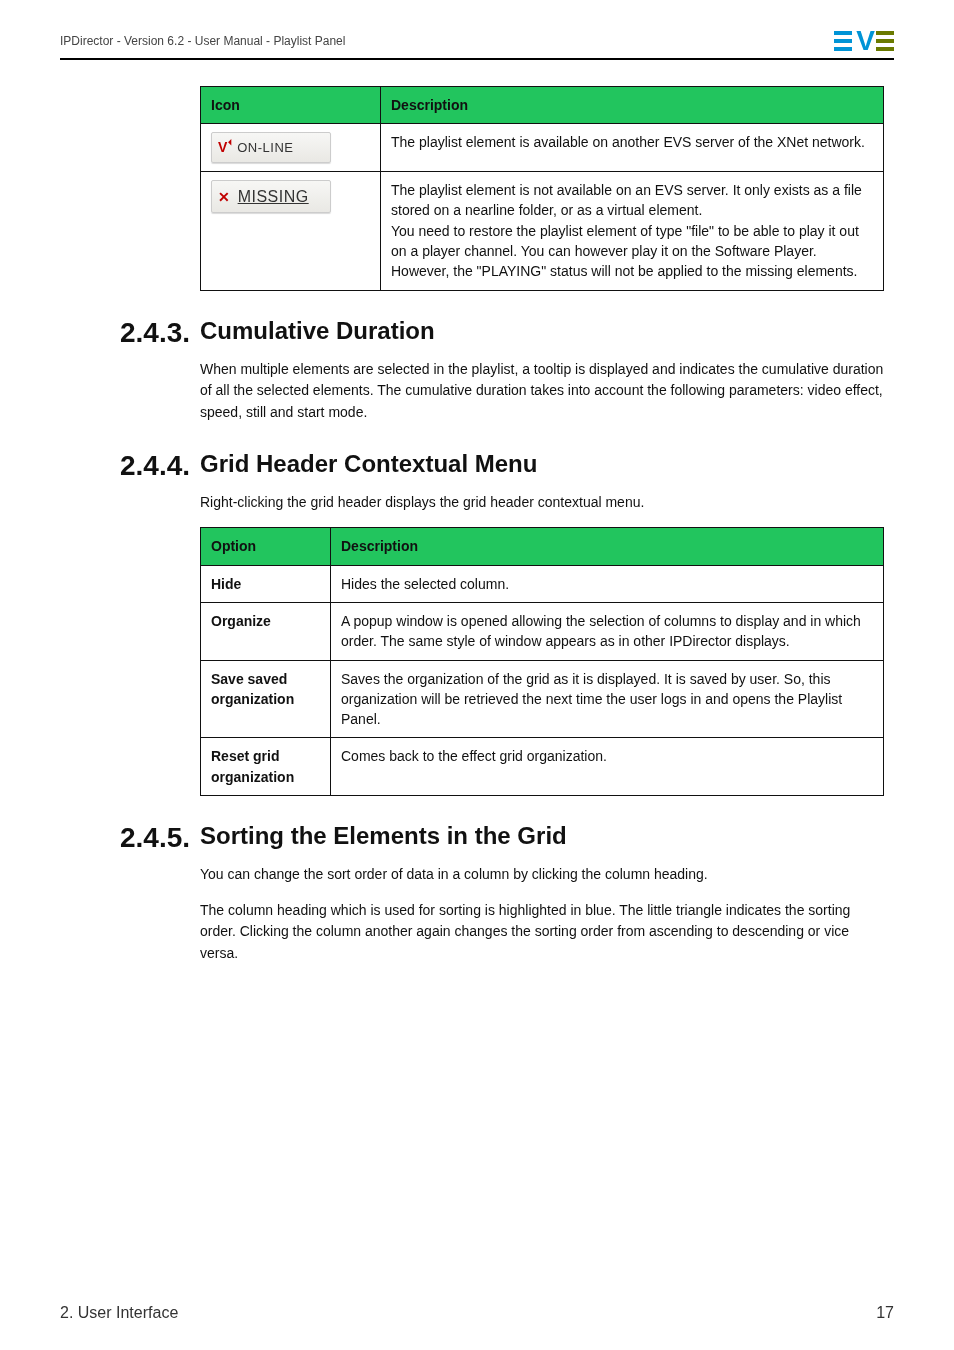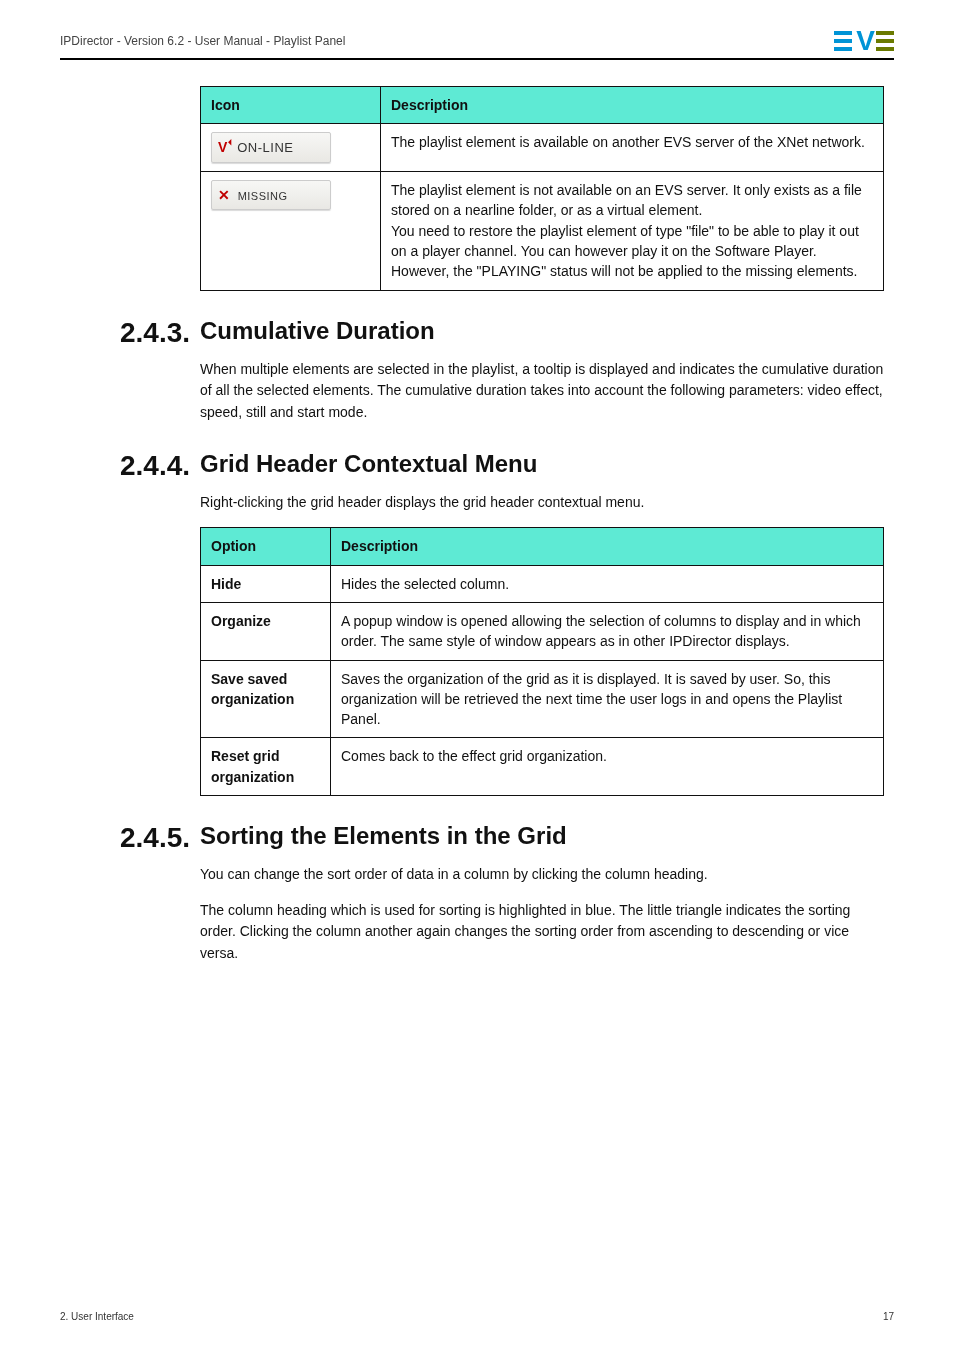--- a/index.html
+++ b/index.html
@@ -12,37 +12,37 @@
   .logo .eq span { display:block; width:18px; height:4px; background:#0094d6; }
   .logo .v { font-size: 28px; font-weight: 700; color: #0094d6; line-height: 22px; letter-spacing: -2px; margin: 0 1px 0 2px; }
   .logo .bars-right { display:flex; flex-direction:column; gap:4px; }
   .logo .bars-right span { display:block; width:18px; height:4px; background:#6a7a00; }
 
   .content { margin-left: 140px; margin-right: 10px; }
   .secnum { position:absolute; font-size: 28px; font-weight: 700; }
 
   table.ui-table { width: 100%; border-collapse: collapse; margin-bottom: 22px; }
   table.ui-table th, table.ui-table td { border: 1px solid #111; padding: 8px 10px; text-align: left; vertical-align: top; font-size: 14px; line-height: 1.45; }
-  table.ui-table th { background: #5eead4; font-weight: 700; }
+  table.ui-table th { background: #22c55e; font-weight: 700; }
   .icon-cell { text-align: center; padding: 10px 6px; }
 
   .status-box { display:inline-block; background: linear-gradient(#f7f7f5, #e9e8e4); border: 1px solid #ccc; border-radius: 2px; padding: 4px 10px 4px 6px; box-shadow: 0 1px 1px rgba(0,0,0,.15); min-width: 120px; text-align:left;}
   .status-box .lbl { font-size: 13px; color: #333; letter-spacing: .5px; }
   .online-mark { color: #c00000; font-weight: 700; font-size: 14px; margin-right: 6px; position:relative;}
   .online-mark sup{font-size:8px;position:absolute;top:-2px;left:10px;}
   .missing-mark { color: #c00000; font-weight: 700; font-size: 14px; margin-right: 4px; }
-  .missing-lbl { font-size: 11px; color: #333; letter-spacing: .5px; }
+  .missing-lbl { font-size: 16px; color: #333; letter-spacing: .5px; text-decoration: underline; }
 
   h2.section-title { font-size: 24px; font-weight: 700; margin: 26px 0 14px 0; }
   .sec-block { position: relative; }
   .sec-block .secnum { left: 60px; }
 
   p.body { font-size: 14px; line-height: 1.55; margin-bottom: 14px; }
 
-  .footer { position:absolute; bottom: 28px; left: 60px; right: 60px; display:flex; justify-content:space-between; font-size: 10px; color:#333; }
+  .footer { position:absolute; bottom: 28px; left: 60px; right: 60px; display:flex; justify-content:space-between; font-size: 16px; color:#333; }
 </style>
 </head>
 <body>
 
 <div class="page">
 
   <div class="top-header">
     <div class="prodline">IPDirector - Version 6.2 - User Manual - Playlist Panel</div>
     <div class="logo">
       <span class="eq">

